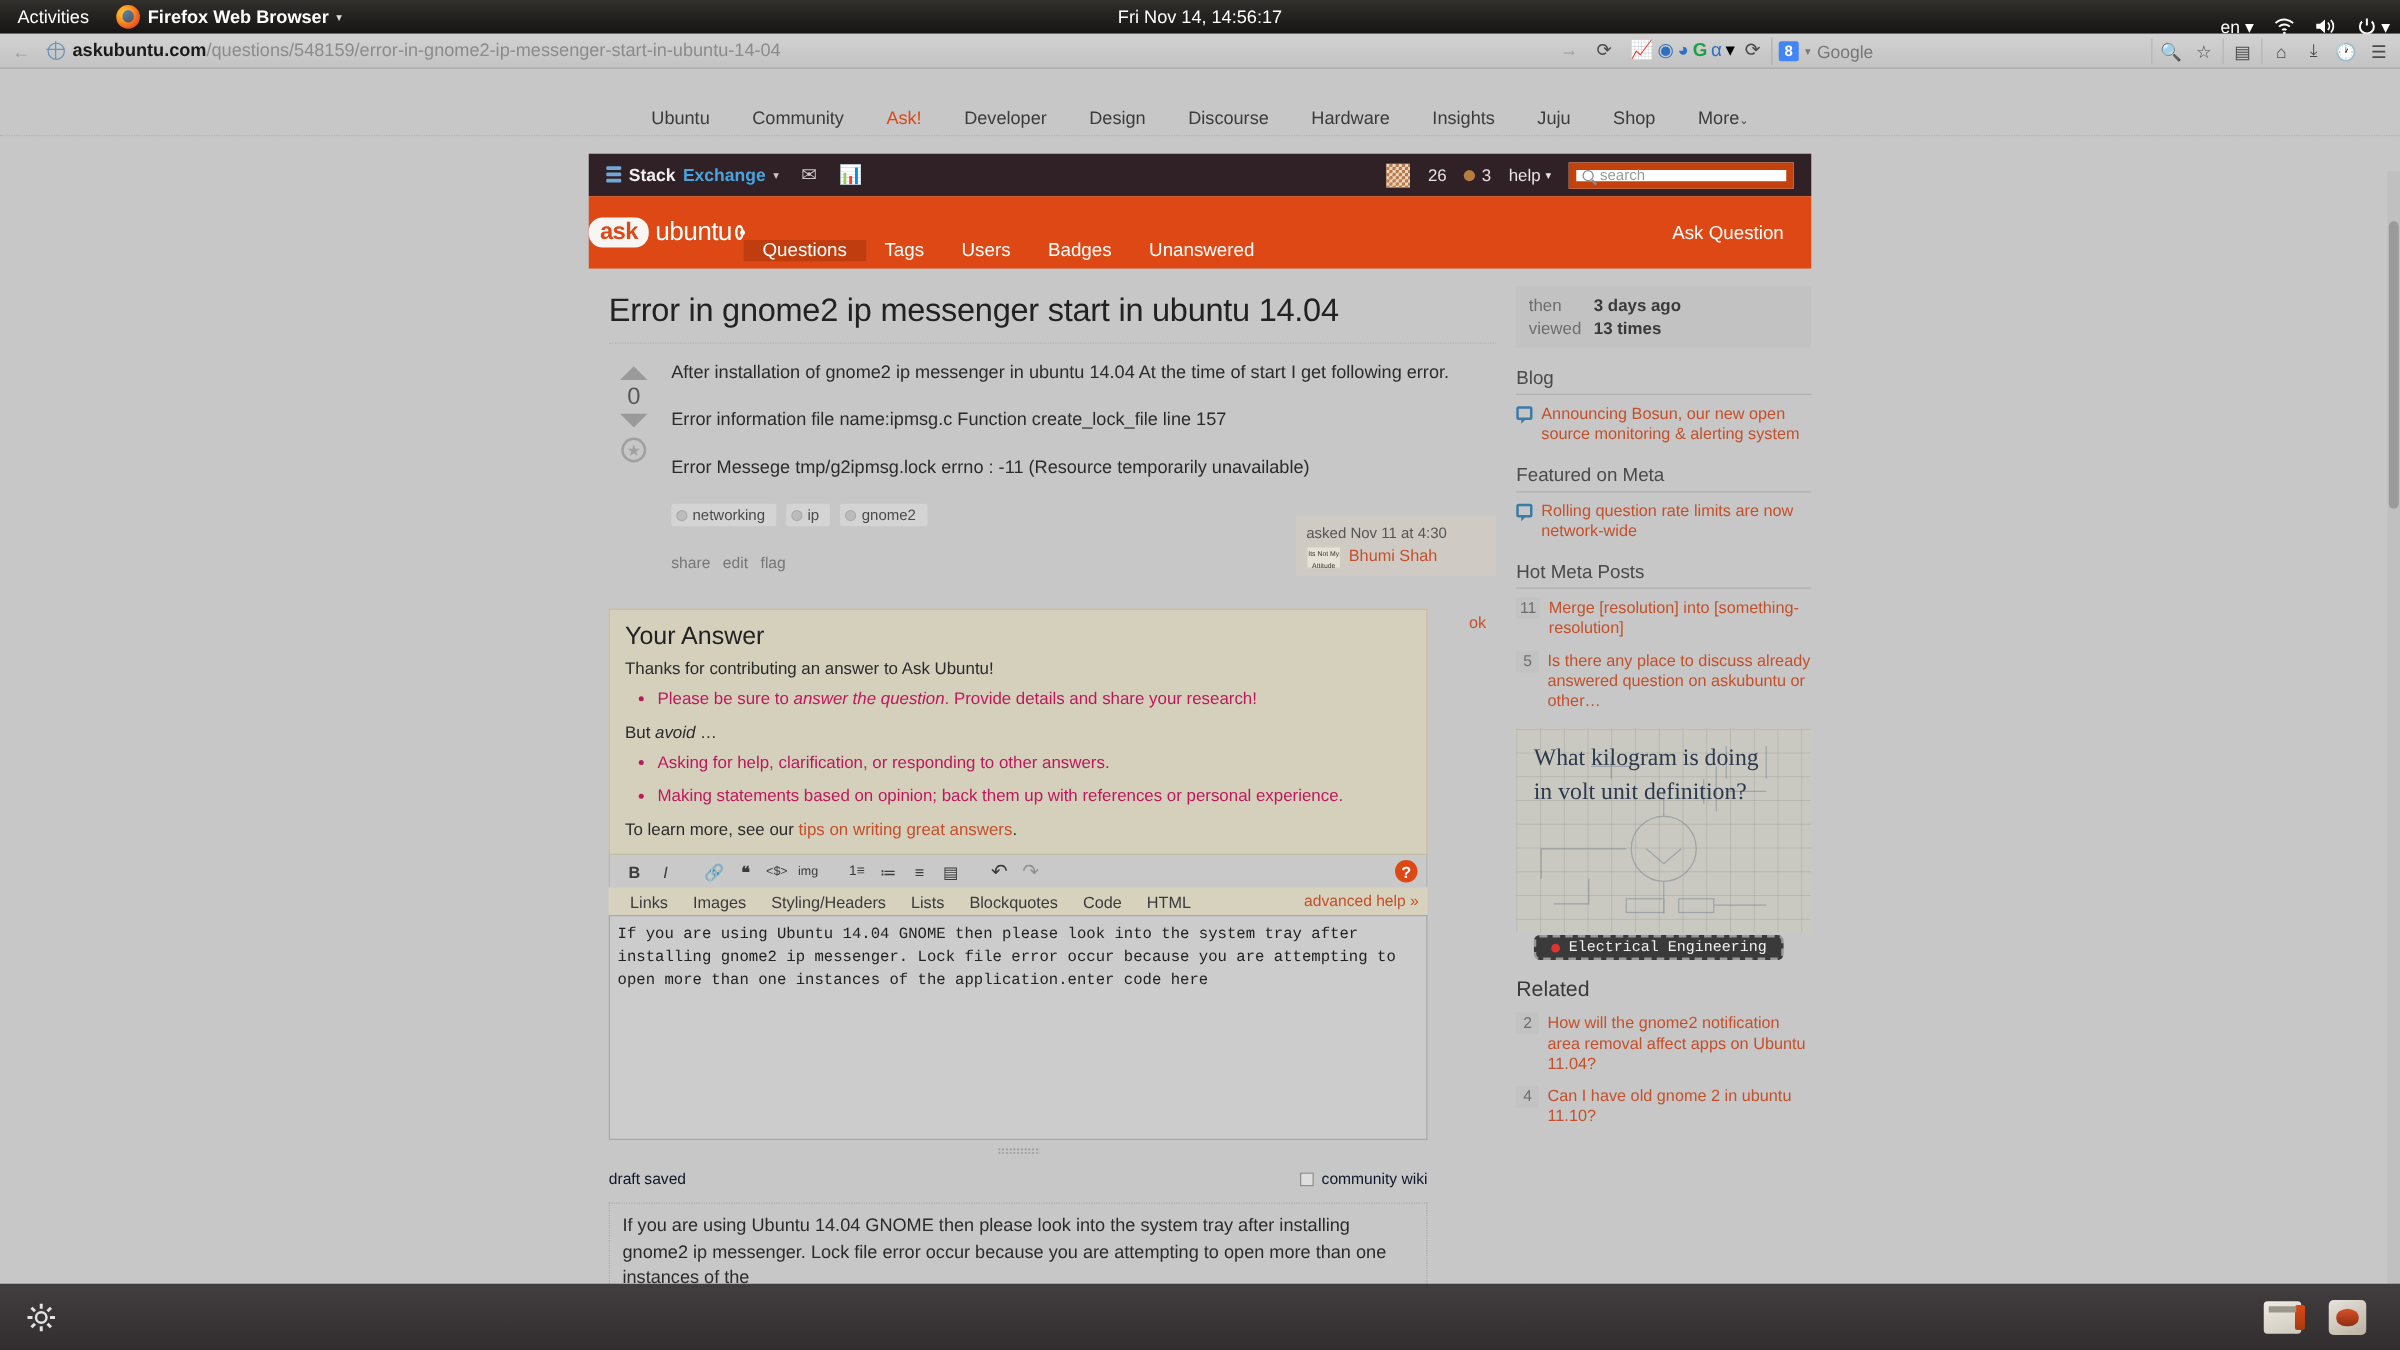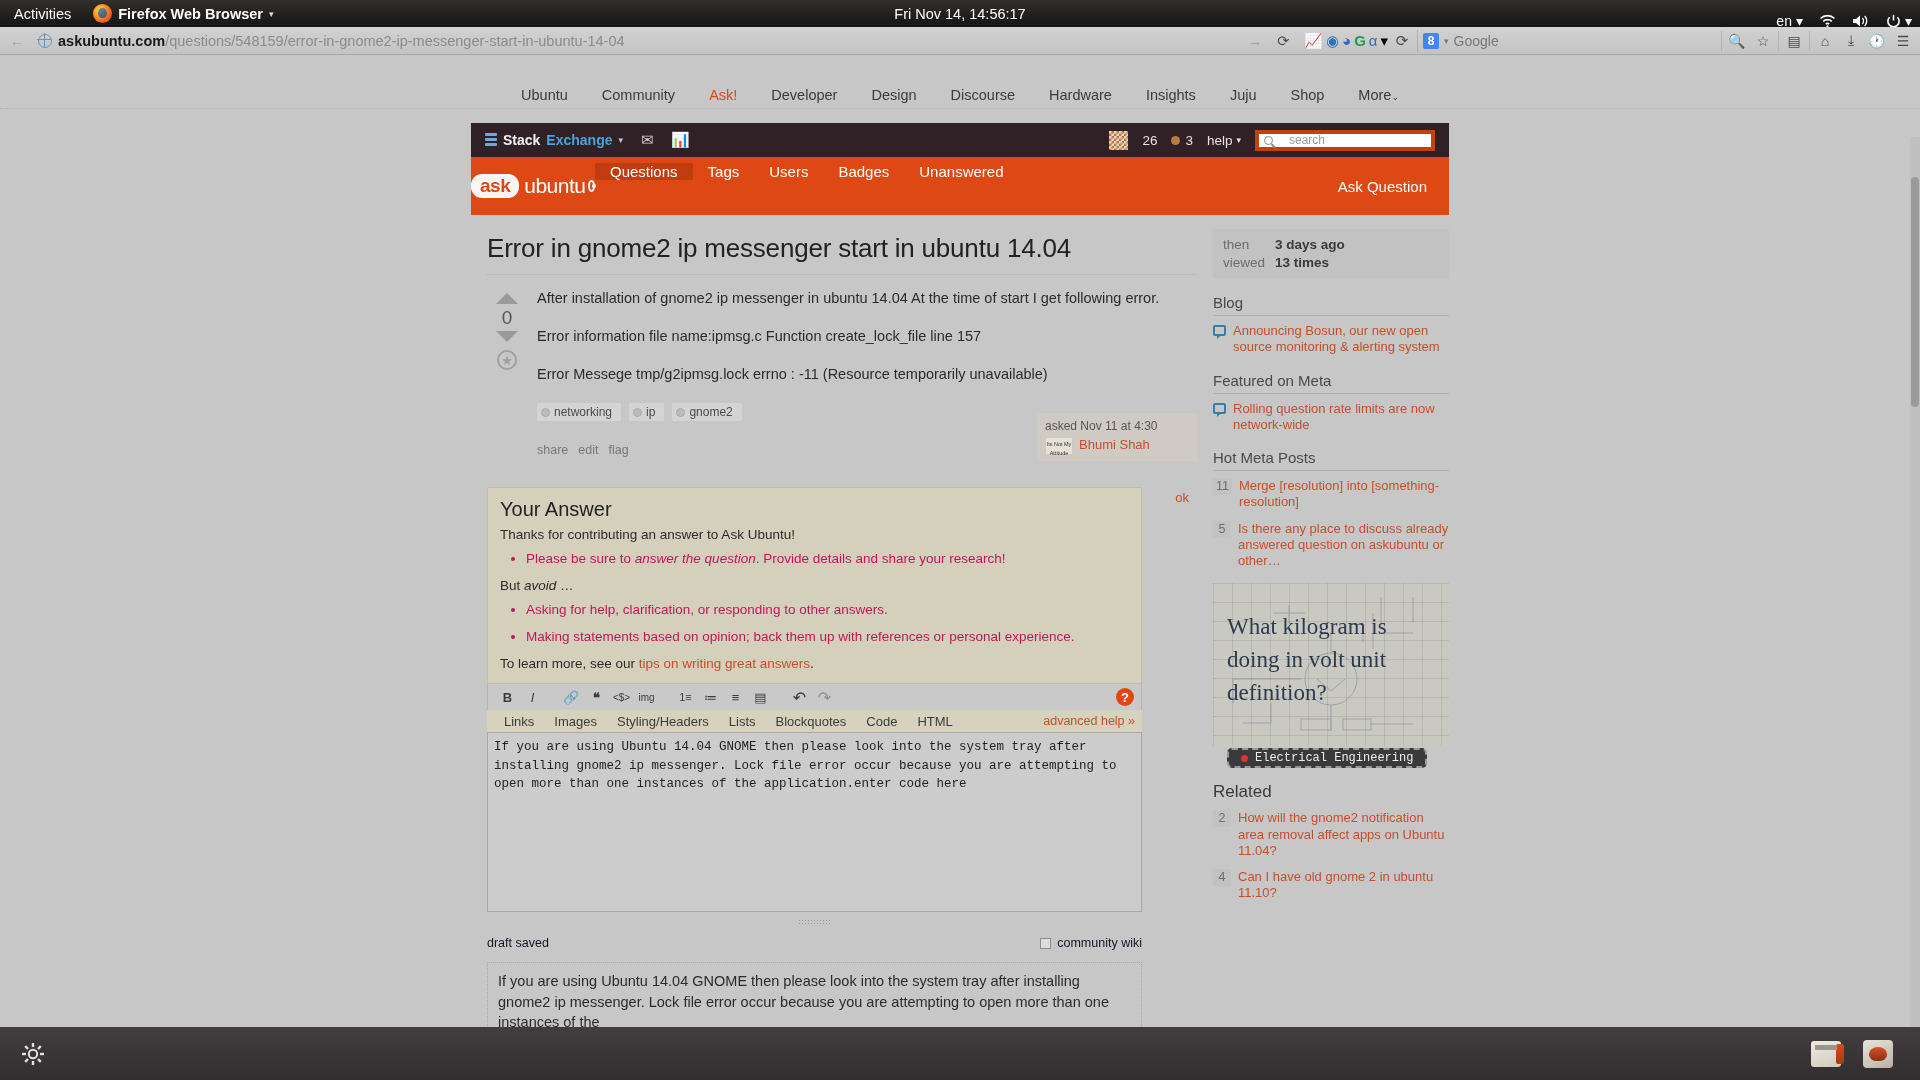--- a/index.html
+++ b/index.html
@@ -112,42 +112,42 @@
   .se-stack-ico i { position:absolute; left:0; width:12px; height:3px; background:#6ea8d8; border-radius:1px; display:block;}
   .se-right { margin-left:auto; display:flex; align-items:center; gap:14px; }
   .se-avatar { width:19px; height:19px;
     background-image:
       linear-gradient(45deg,#b5703c 25%, transparent 25%, transparent 75%, #b5703c 75%),
       linear-gradient(45deg,#b5703c 25%, transparent 25%, transparent 75%, #b5703c 75%);
     background-size:5px 5px; background-position:0 0,2.5px 2.5px; background-color:#e8d5c2;}
   .rep { color:#e8e2e4; font-size:13.5px;}
   .badge-gold { width:9px;height:9px;border-radius:50%;background:#b77c3f;display:inline-block;}
   .se-search {
-    width: 180px; height: 21px; background:#fff; border:4px solid #c2410c;
-    display:flex; align-items:center; gap:16px; padding:0 5px; font-size:12px; color:#9a9a9a;
+    width: 180px; height: 21px; background:#fff; border:6px solid #c2410c;
+    display:flex; align-items:center; gap:5px; padding:0 5px; font-size:12px; color:#9a9a9a;
   }
   .mag { width:9px;height:9px;border:1.5px solid #8a8a8a;border-radius:50%;position:relative;flex:none;}
   .mag:after{content:"";position:absolute;right:-4px;bottom:-3px;width:5px;height:1.5px;background:#8a8a8a;transform:rotate(45deg);}
 
   
   #au-header {
     height: 58px; background:#dd4814; display:flex; align-items:center;
     padding-left: 0; color:#fff; font-size:15px;
   }
   #au-logo { width: 124px; display:flex; align-items:center; justify-content:center;
     height:58px; }
   .au-ask {
     background:#f7f6f5; color:#dd4814; font-weight:bold; border-radius:11px;
     padding: 1px 9px; font-size:19px; letter-spacing:-.5px;
   }
   .au-ubuntu { color:#fff; font-size:21px; margin-left:5px; letter-spacing:-.5px;}
   .au-circ { display:inline-block; width:12px;height:12px;border-radius:50%;
     border:2px solid #fff; margin-left:3px; vertical-align:7px; position:relative;}
   .au-circ:after{content:"";position:absolute;left:2px;top:2px;width:4px;height:4px;border-radius:50%;background:#fff;}
-  #au-nav { display:flex; height:46px; align-items:flex-start; }
+  #au-nav { display:flex; height:46px; align-items:flex-end; }
   #au-nav a { display:flex;align-items:center;padding:0 15px;color:#fff;text-decoration:none;font-size:15px;}
   #au-nav a.sel { background:#c03d0f; }
   #au-ask-q { margin-left:auto; padding-right:22px; font-size:15px; color:#fff;}
 
   
   #main-body { background:#c7c7c7; display:flex; min-height:700px; }
   #content { width: 742px; padding: 18px 16px 0 16px; }
   #sidebar { width: 236px; padding: 14px 0 0 0; }
 
   h1.qtitle {
@@ -246,22 +246,22 @@
     padding:1px 3px; height:17px; flex:none;}
   
   #ad {
     margin-top: 14px; width:236px; height:163px; position:relative; overflow:hidden;
     background:#c9c9c2;
     background-image:
       linear-gradient(to right, rgba(140,140,130,.28) 1px, transparent 1px),
       linear-gradient(to bottom, rgba(140,140,130,.28) 1px, transparent 1px);
     background-size: 19px 19px;
   }
-  #ad .adtext { position:absolute; left:14px; top:28px; width:190px;
-    font-family:"Liberation Serif", serif; font-size:23px; color:#2d3a4d; line-height:1.42;}
+  #ad .adtext { position:absolute; left:14px; top:11px; width:190px;
+    font-family:"Liberation Serif", serif; font-size:19px; color:#2d3a4d; line-height:1.42;}
   #ad .sketch { position:absolute; inset:0; opacity:.33; color:#4a5a72;}
   #ad-bar {
     margin-top: 2px; width:200px; margin-left:14px; height:20px; background:#3a3a3a;
     border-radius:5px; display:flex; align-items:center; gap:7px; padding-left:12px;
     border: 2px dashed #9a9a9a;
     font-family:"Liberation Mono", monospace; font-size:12px; color:#efefef;
   }
   #ad-bar .reddot{width:7px;height:7px;border-radius:50%;background:#d33;}
   .rel-h { font-size:17px; color:#3a3a3a; margin: 14px 0 8px 0;}
 

